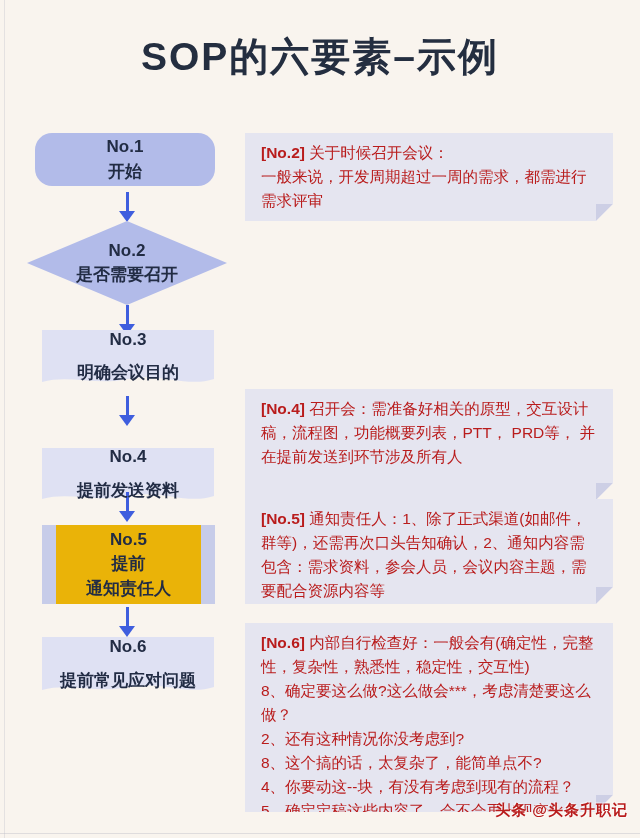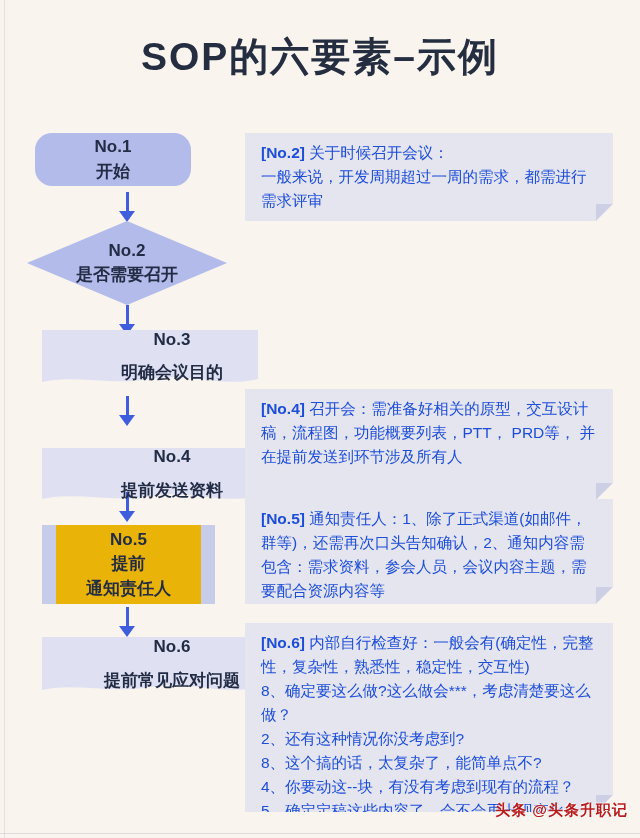--- a/index.html
+++ b/index.html
@@ -17,26 +17,26 @@
 
   .page-title{
     position:absolute;top:30px;left:0;width:640px;
     text-align:center;font-size:39px;font-weight:bold;
     letter-spacing:2px;color:#242e40;
   }
 
   
   .node{position:absolute;display:flex;flex-direction:column;align-items:center;justify-content:center;
         text-align:center;font-weight:bold;font-size:17px;line-height:1.42;color:#222c44;}
-  .node-pill{left:35px;top:133px;width:156px;height:53px;background:#b2bbe9;border-radius:17px;}
+  .node-pill{left:35px;top:133px;width:180px;height:53px;background:#b2bbe9;border-radius:17px;}
   .node-diamond-wrap{left:27px;top:221px;width:200px;height:84px;}
   .node-diamond-bg{position:absolute;inset:0;background:#b2bbe9;
         clip-path:polygon(50% 0,100% 50%,50% 100%,0 50%);}
   .node-diamond-wrap .node-text{position:relative;z-index:1;}
-  .node-doc{width:172px;padding-left:44px;}
+  .node-doc{width:172px;}
   .node-doc .doc-bg{position:absolute;inset:0;width:100%;height:100%;}
   .node-doc .node-text{position:relative;z-index:1;padding-bottom:9px;}
   .doc3{left:42px;top:330px;height:62px;}
   .doc4{left:42px;top:448px;height:61px;}
   .doc6{left:42px;top:637px;height:63px;}
   .node-pre{left:42px;top:525px;width:173px;height:79px;background:#eab308;text-align:center;}
   .node-pre .side-bar{position:absolute;top:0;bottom:0;width:14px;background:#c7cce9;}
   .node-pre .side-bar.l{left:0;} .node-pre .side-bar.r{right:0;}
   .node-pre .node-text{position:relative;z-index:1;}
 
@@ -44,21 +44,21 @@
   .arrow{position:absolute;left:116px;width:22px;display:flex;flex-direction:column;align-items:center;}
   .arrow .stem{width:3px;height:19px;background:#3f5ede;}
   .arrow .head{width:0;height:0;border-left:8px solid transparent;border-right:8px solid transparent;
                border-top:11px solid #3f5ede;}
   .a1{top:192px;} .a2{top:305px;} .a3{top:396px;} .a4{top:492px;} .a5{top:607px;}
 
   
   .note{
     position:absolute;left:245px;width:368px;background:#e5e5f0;
     box-sizing:border-box;padding:8px 16px 6px 16px;
-    font-size:15.5px;line-height:24px;color:#1d4ed8;
+    font-size:15.5px;line-height:24px;color:#b91c1c;
     clip-path:polygon(0 0,100% 0,100% calc(100% - 17px),calc(100% - 17px) 100%,0 100%);
     overflow:hidden;
   }
   .note::after{
     content:"";position:absolute;right:0;bottom:0;width:17px;height:17px;
     background:#cdcfe5;clip-path:polygon(0 0,100% 0,0 100%);
   }
   .note p{margin:0;padding:0;}
   .note .lbl{font-weight:bold;}
   .n1{top:133px;height:88px;}

